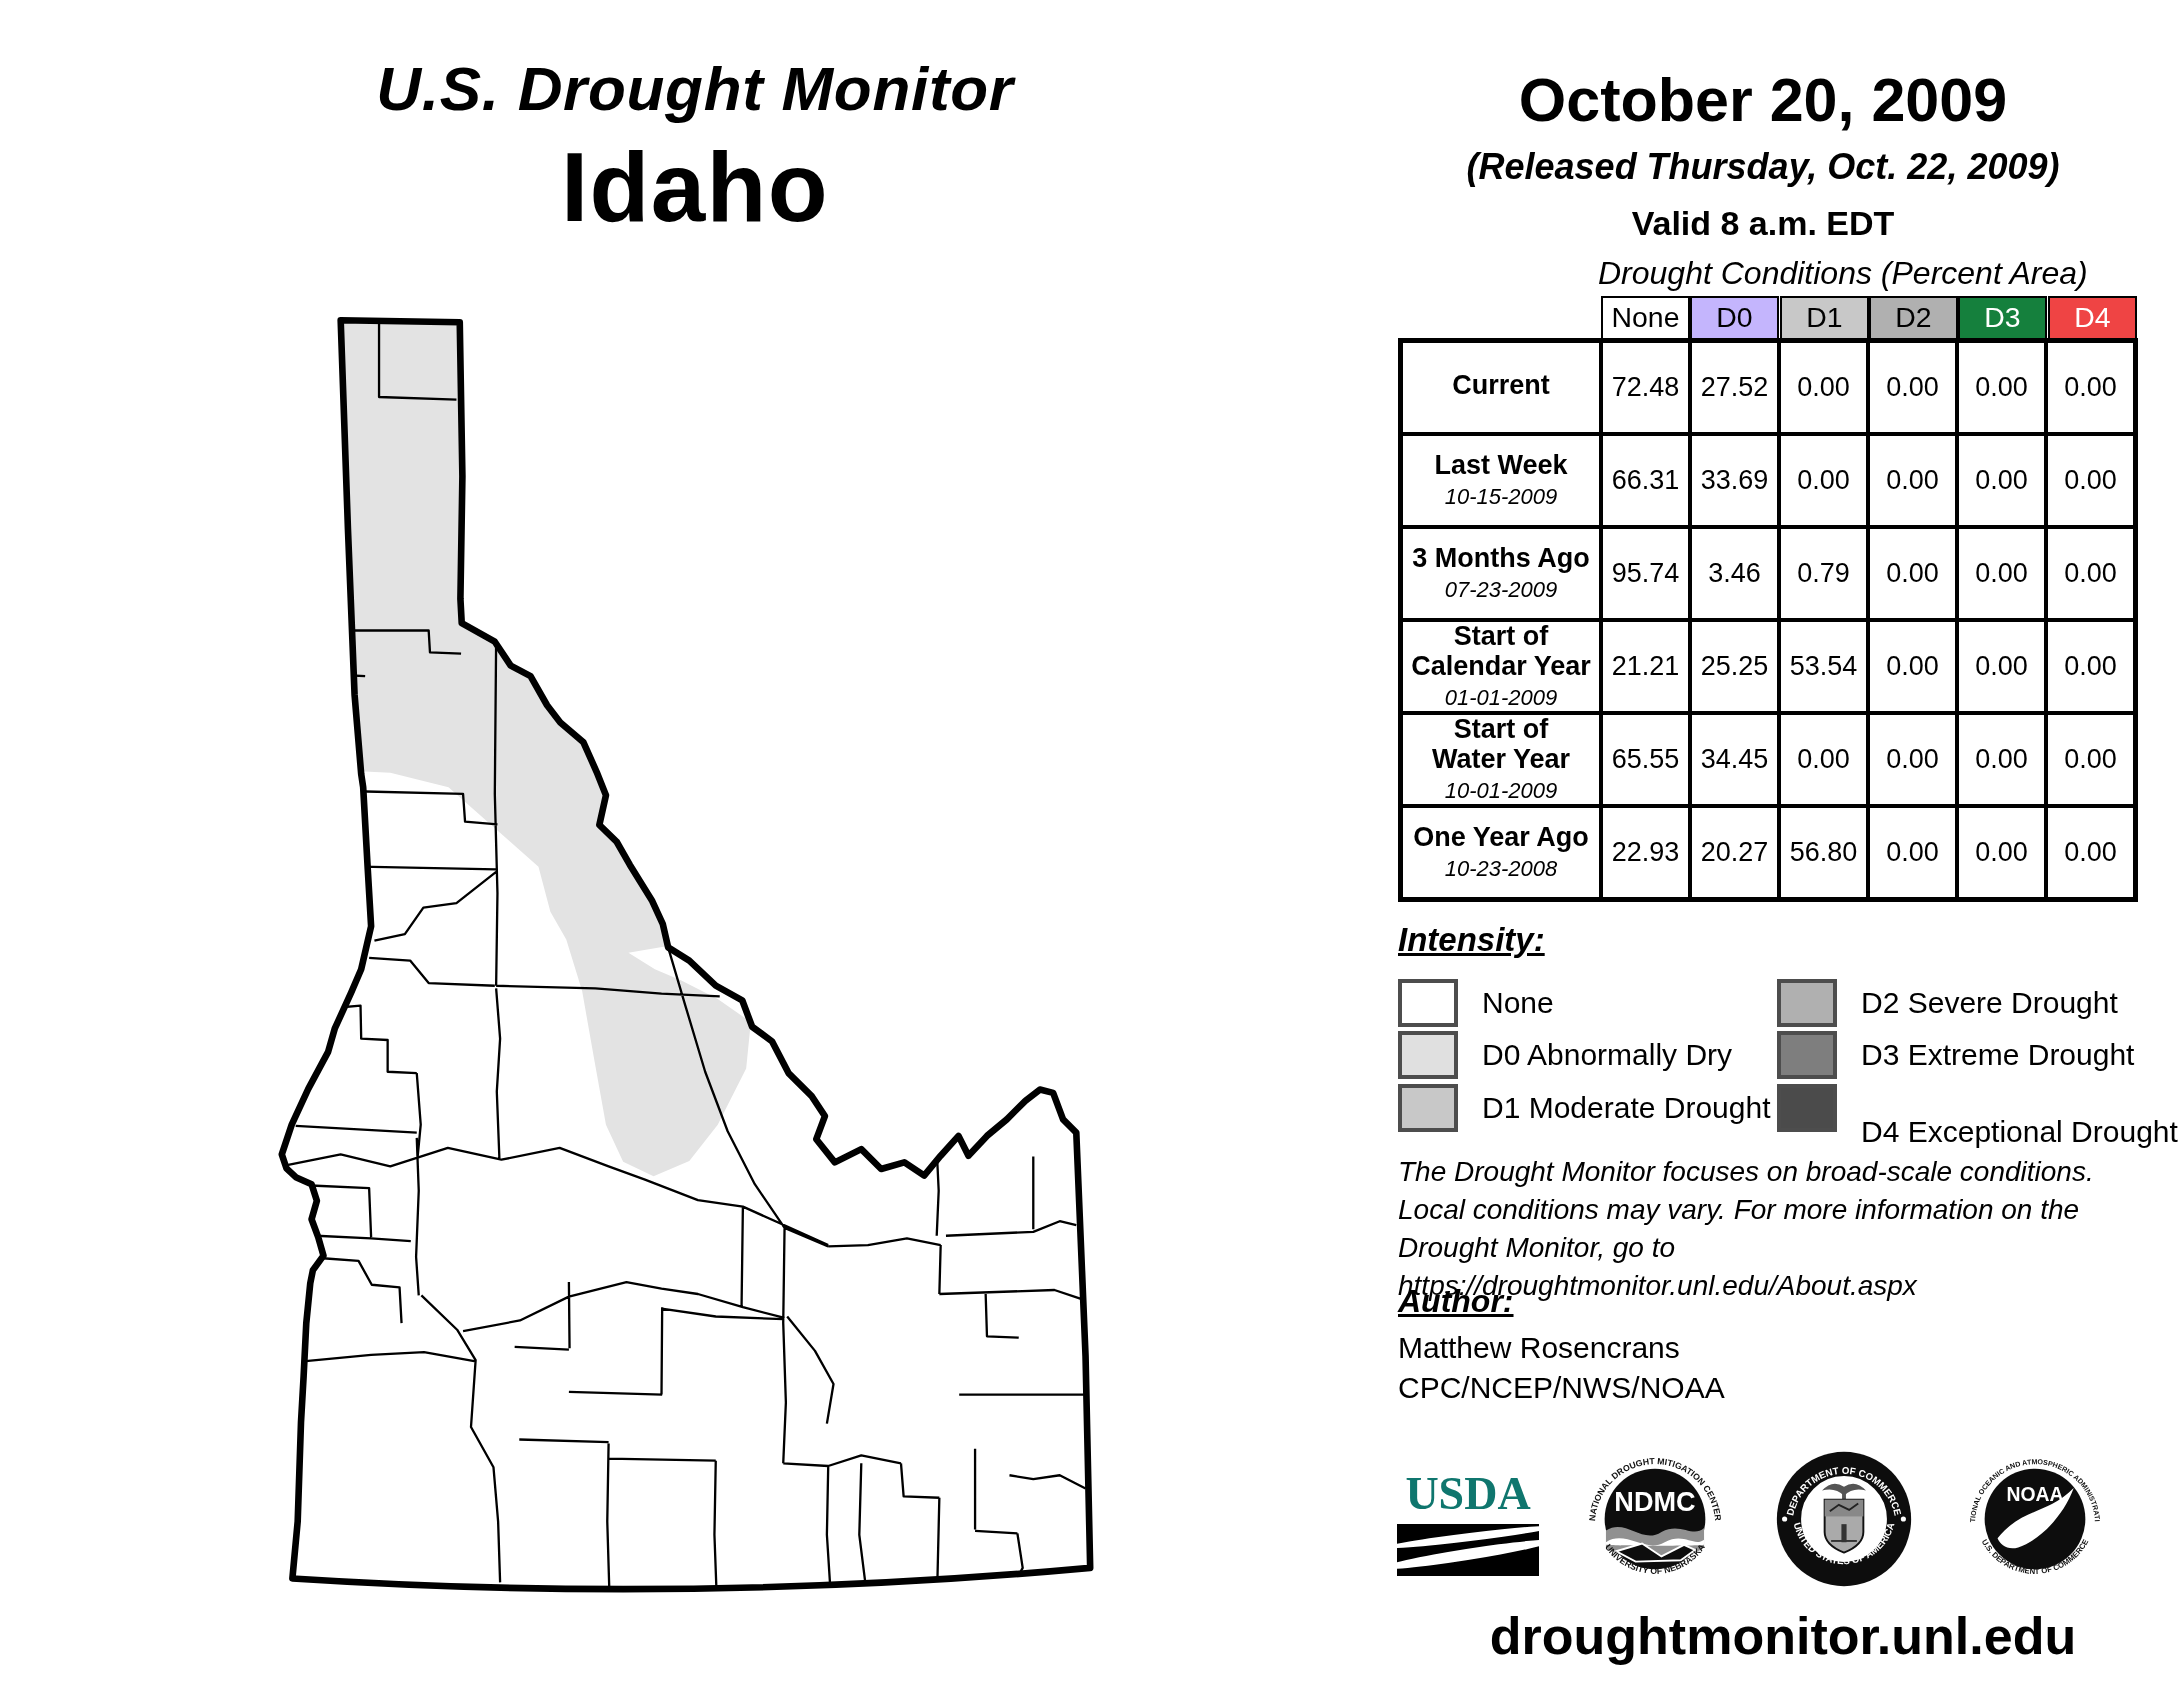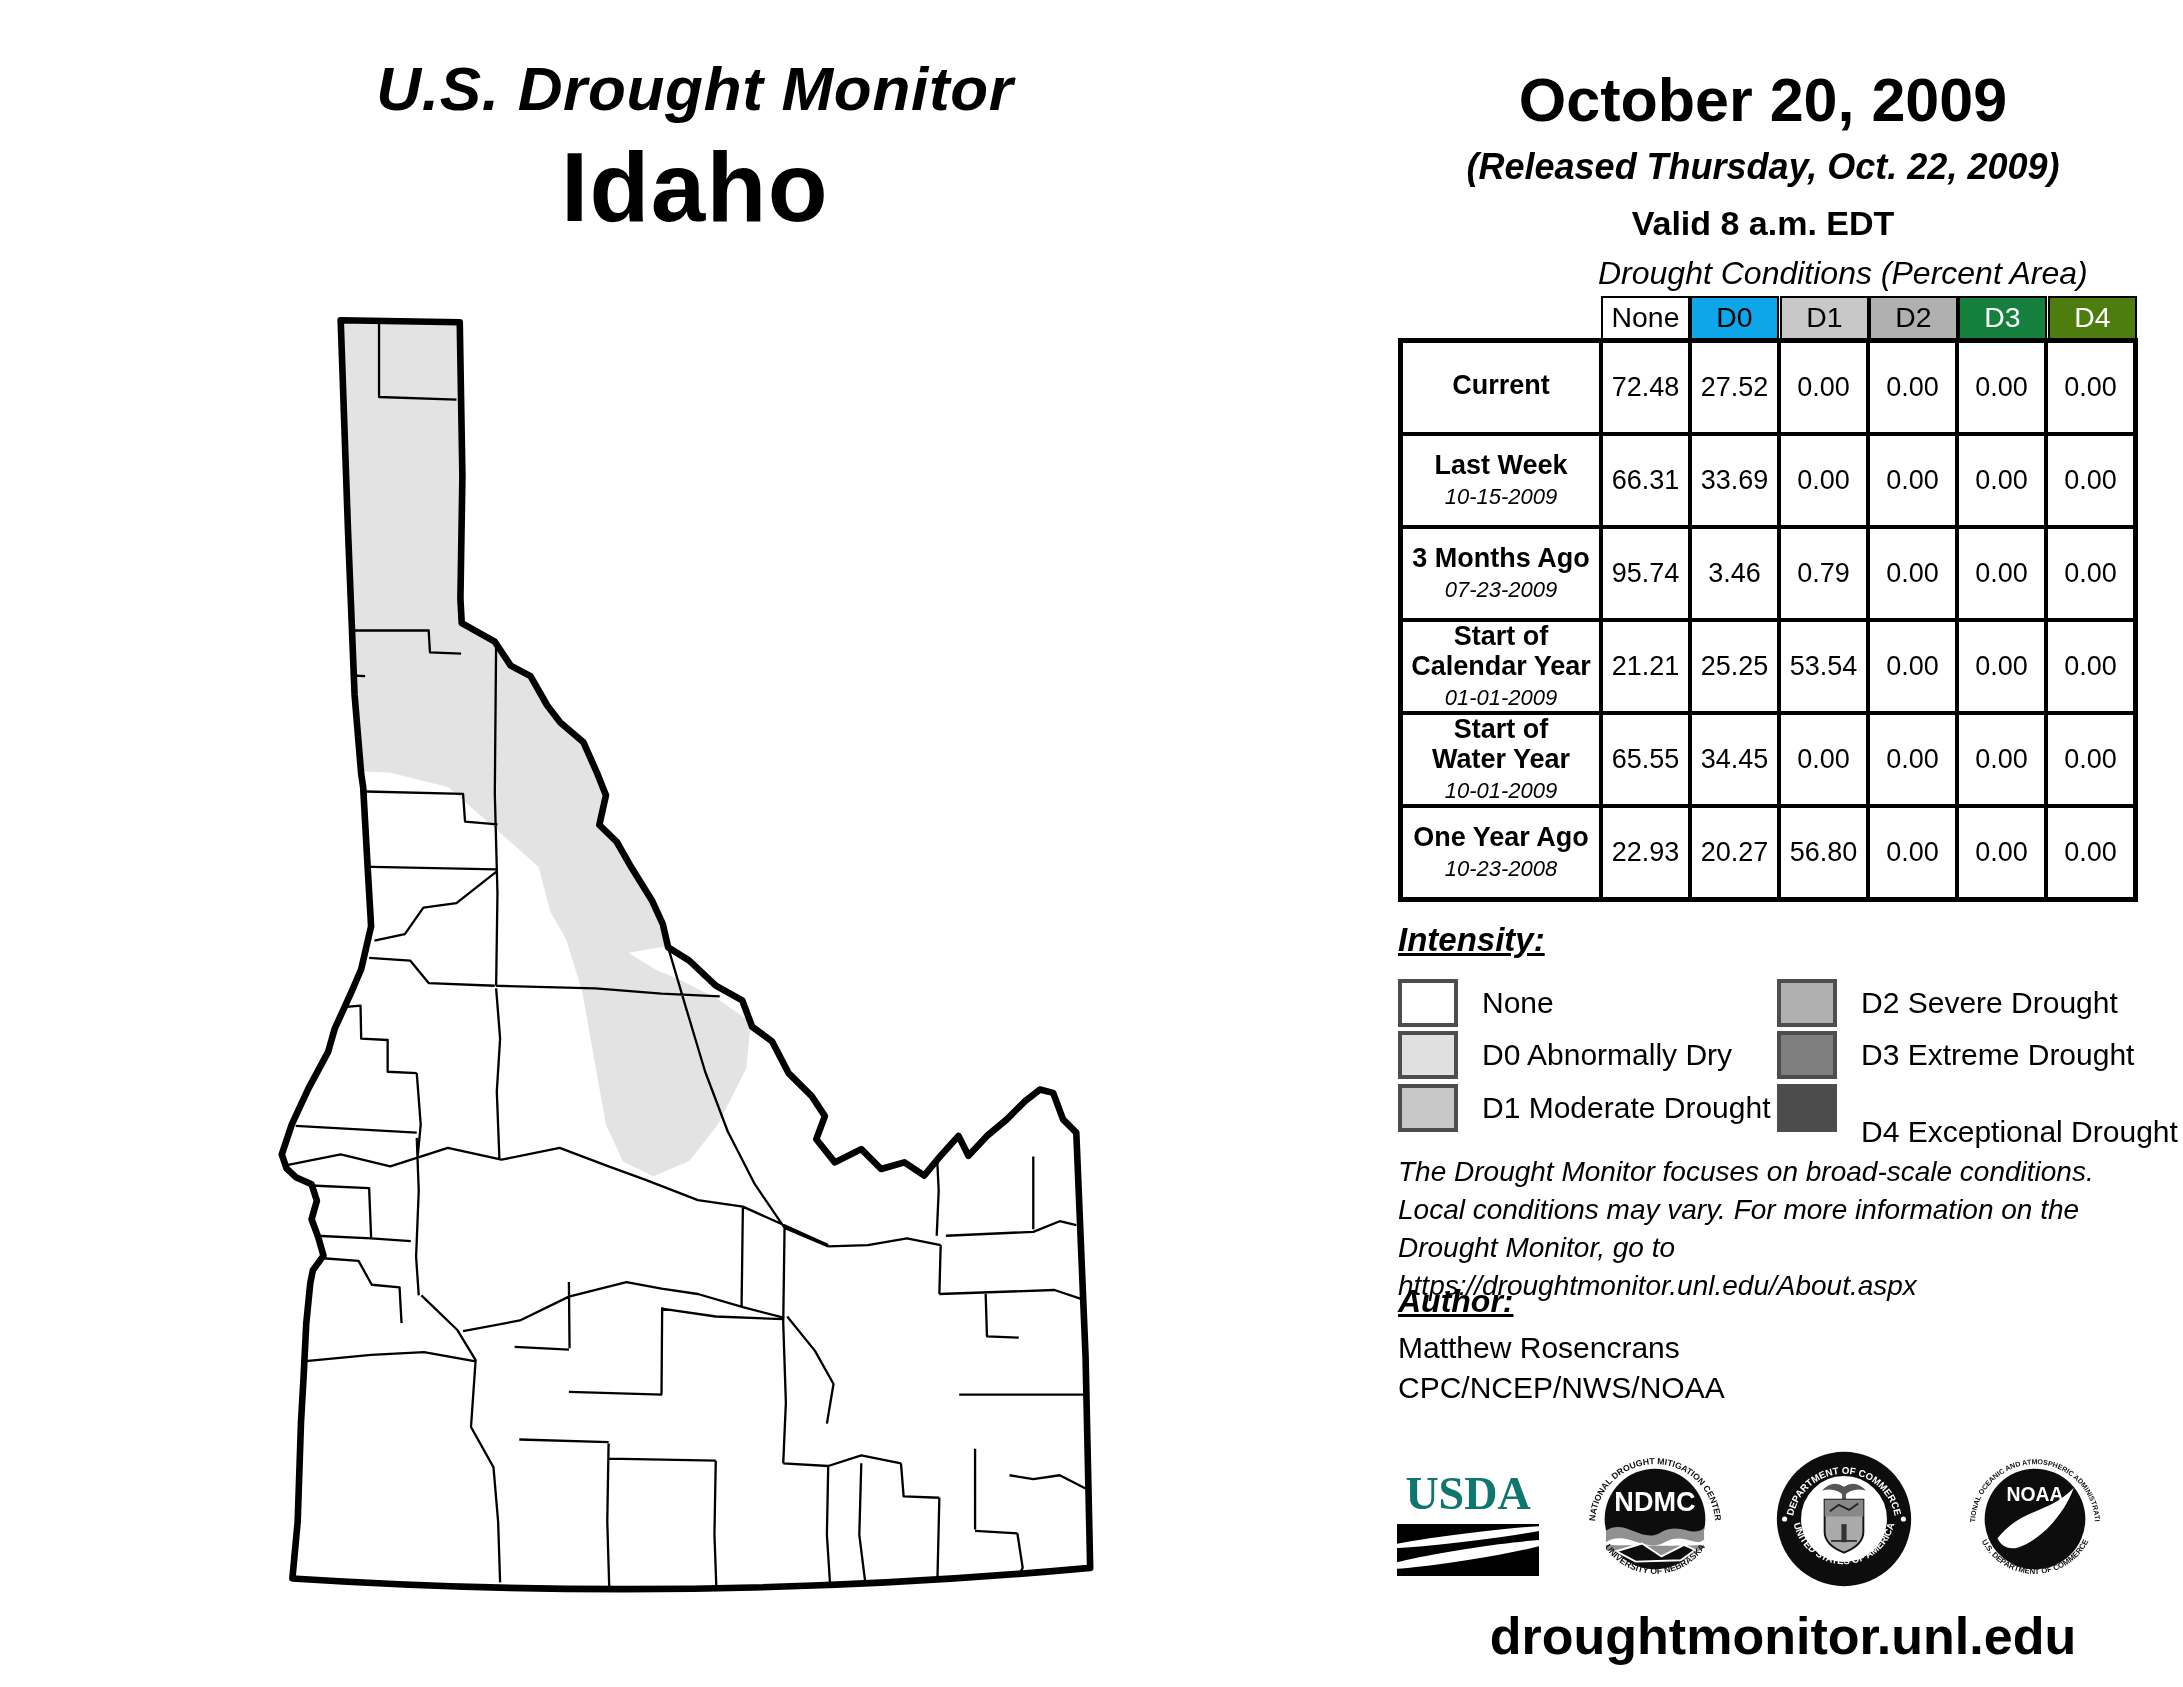--- a/index.html
+++ b/index.html
@@ -127,25 +127,25 @@
 <div class="abs date-block">
   <div class="date-main">October 20, 2009</div>
   <div class="date-released">(Released Thursday, Oct. 22, 2009)</div>
   <div class="date-valid">Valid 8 a.m. EDT</div>
 </div>
 
 <div class="abs tbl-caption">Drought Conditions (Percent Area)</div>
 
 <div class="abs dm-table">
   <div class="hdr-cell" style="left: 203px; background: rgb(255, 255, 255);">None</div>
-  <div class="hdr-cell" style="left: 292px; background: #0ea5e9;">D0</div>
+  <div class="hdr-cell" style="left: 292px; background: #c4b5fd;">D0</div>
   <div class="hdr-cell" style="left: 382px; background: rgb(200, 200, 200);">D1</div>
   <div class="hdr-cell" style="left: 471px; background: rgb(176, 176, 176);">D2</div>
   <div class="hdr-cell light" style="left: 560px; background: #15803d;">D3</div>
-  <div class="hdr-cell light" style="left: 650px; background: #4d7c0f;">D4</div>
+  <div class="hdr-cell light" style="left: 650px; background: #ef4444;">D4</div>
 
   <div class="tbody">
 
     <div class="cell">
       <div class="rlabel">Current</div>
       <div class="rlabel"></div>
       <div class="rsub"></div>
     </div>
     <div class="cell val">72.48</div>
     <div class="cell val">27.52</div>

